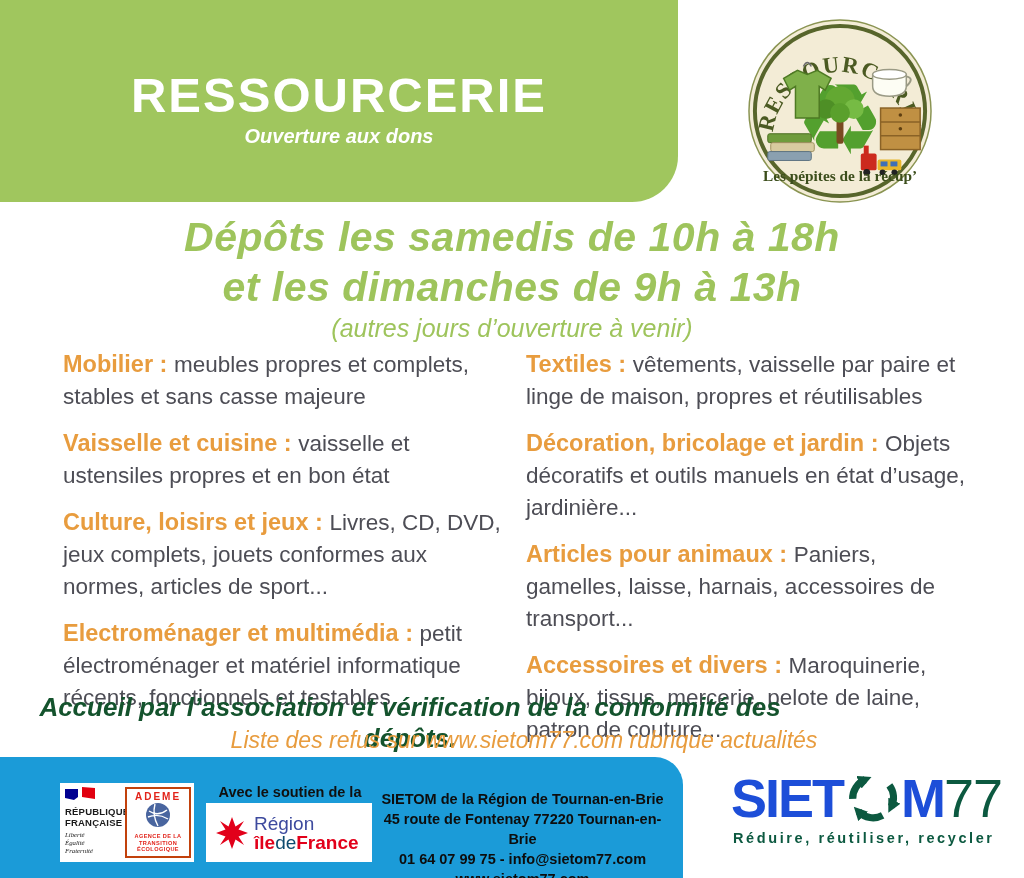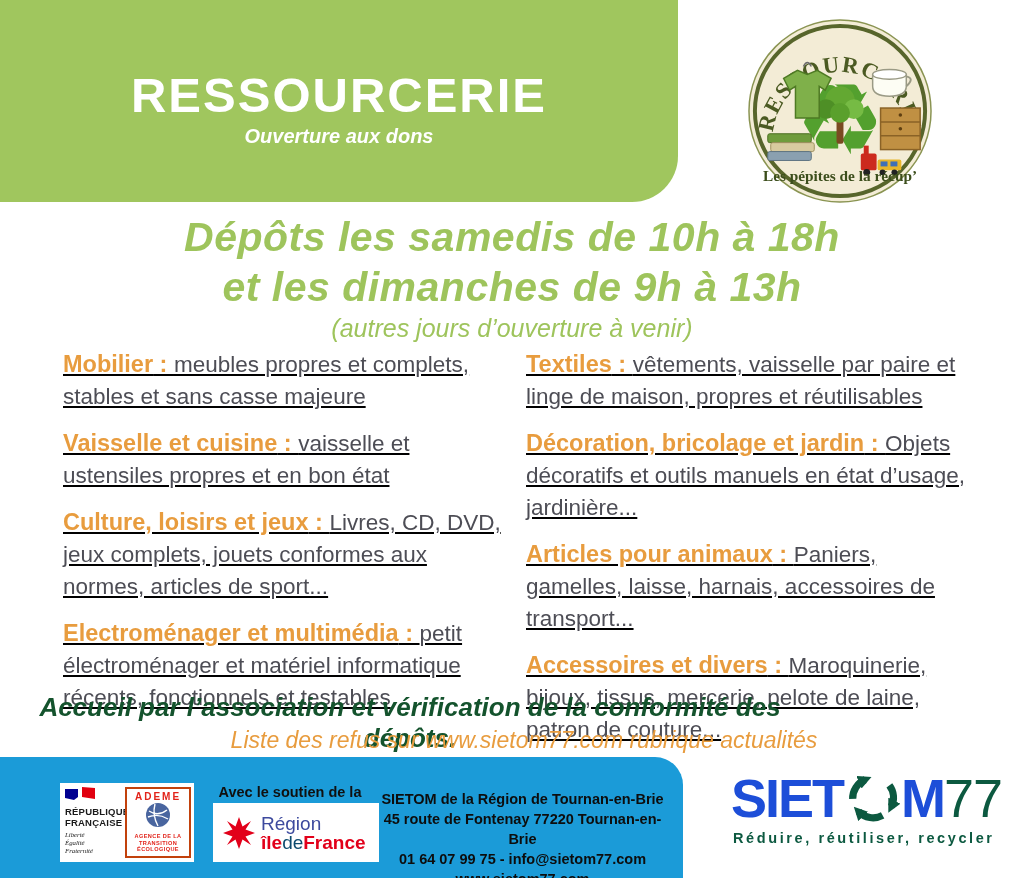--- a/index.html
+++ b/index.html
@@ -21,21 +21,21 @@
 
   
   .badge { position:absolute; left:746px; top:17px; width:188px; height:188px; }
 
   
   .schedule { position:absolute; left:0; top:212px; width:1024px; text-align:center; color:#9ec45c; }
   .schedule-line { font-size:41px; font-weight:800; font-style:italic; line-height:50px; letter-spacing:0.5px; }
   .schedule-note { font-size:25px; font-style:italic; font-weight:400; margin-top:2px; }
 
   
-  .cols { position:absolute; left:63px; top:348px; width:905px; display:flex; gap:22px;text-decoration:underline; }
+  .cols { position:absolute; left:63px; top:348px; width:905px; display:flex; gap:22px; }
   .col  { width:441px; }
   .cat  { margin-bottom:14px; font-size:22.5px; line-height:32px; color:#4d4d55; }
   .term { color:#e89c3e; font-weight:700; font-size:23.5px; }
   .desc { color:#4d4d55; font-weight:400; }
 
   
   .notice-main { position:absolute; left:0; top:692px; width:820px; text-align:center;
                  color:#14532d; font-size:26px; font-weight:800; font-style:italic; }
   .notice-sub  { position:absolute; left:12px; top:727px; width:1024px; text-align:center;
                  color:#e89c3e; font-size:23px; font-style:italic; }
@@ -50,21 +50,21 @@
   .rf-name  { font-size:9.5px; font-weight:800; color:#1a1a1a; line-height:10.5px; letter-spacing:0.2px; margin-top:2px; }
   .rf-motto { font-family:"Liberation Serif", serif; font-style:italic; font-size:6.8px;
               color:#1a1a1a; line-height:8px; margin-top:3px; }
   .ademe-box { margin-left:auto; width:66px; height:71px; border:2px solid #c2410c; background:#fff;
                text-align:center; padding-top:2px; }
   .ademe-name { color:#e2231a; font-size:10px; font-weight:800; letter-spacing:2px; }
   .ademe-tag  { color:#e2231a; font-size:5.6px; font-weight:800; line-height:6.6px; letter-spacing:0.4px; margin-top:1px; }
 
   .support-label { position:absolute; left:207px; top:784px; width:166px; text-align:center;
                    color:#101010; font-size:14.5px; font-weight:800; }
-  .idf-box { position:absolute; left:213px; top:803px; width:166px; height:59px; background:#fff;
+  .idf-box { position:absolute; left:206px; top:803px; width:166px; height:59px; background:#fff;
              display:flex; align-items:center; padding-left:10px; }
   .idf-text { margin-left:6px; line-height:19px; }
   .idf-region { color:#3d4a9e; font-size:19px; font-weight:500; }
   .idf-line2  { font-size:19px; }
   .idf-red    { color:#e2001a; font-weight:800; }
   .idf-blue   { color:#0c4a6e; font-weight:500; }
 
   .address { position:absolute; left:375px; top:789px; width:295px; text-align:center;
              color:#0d0d0d; font-size:14.5px; font-weight:700; line-height:20px; }
 

